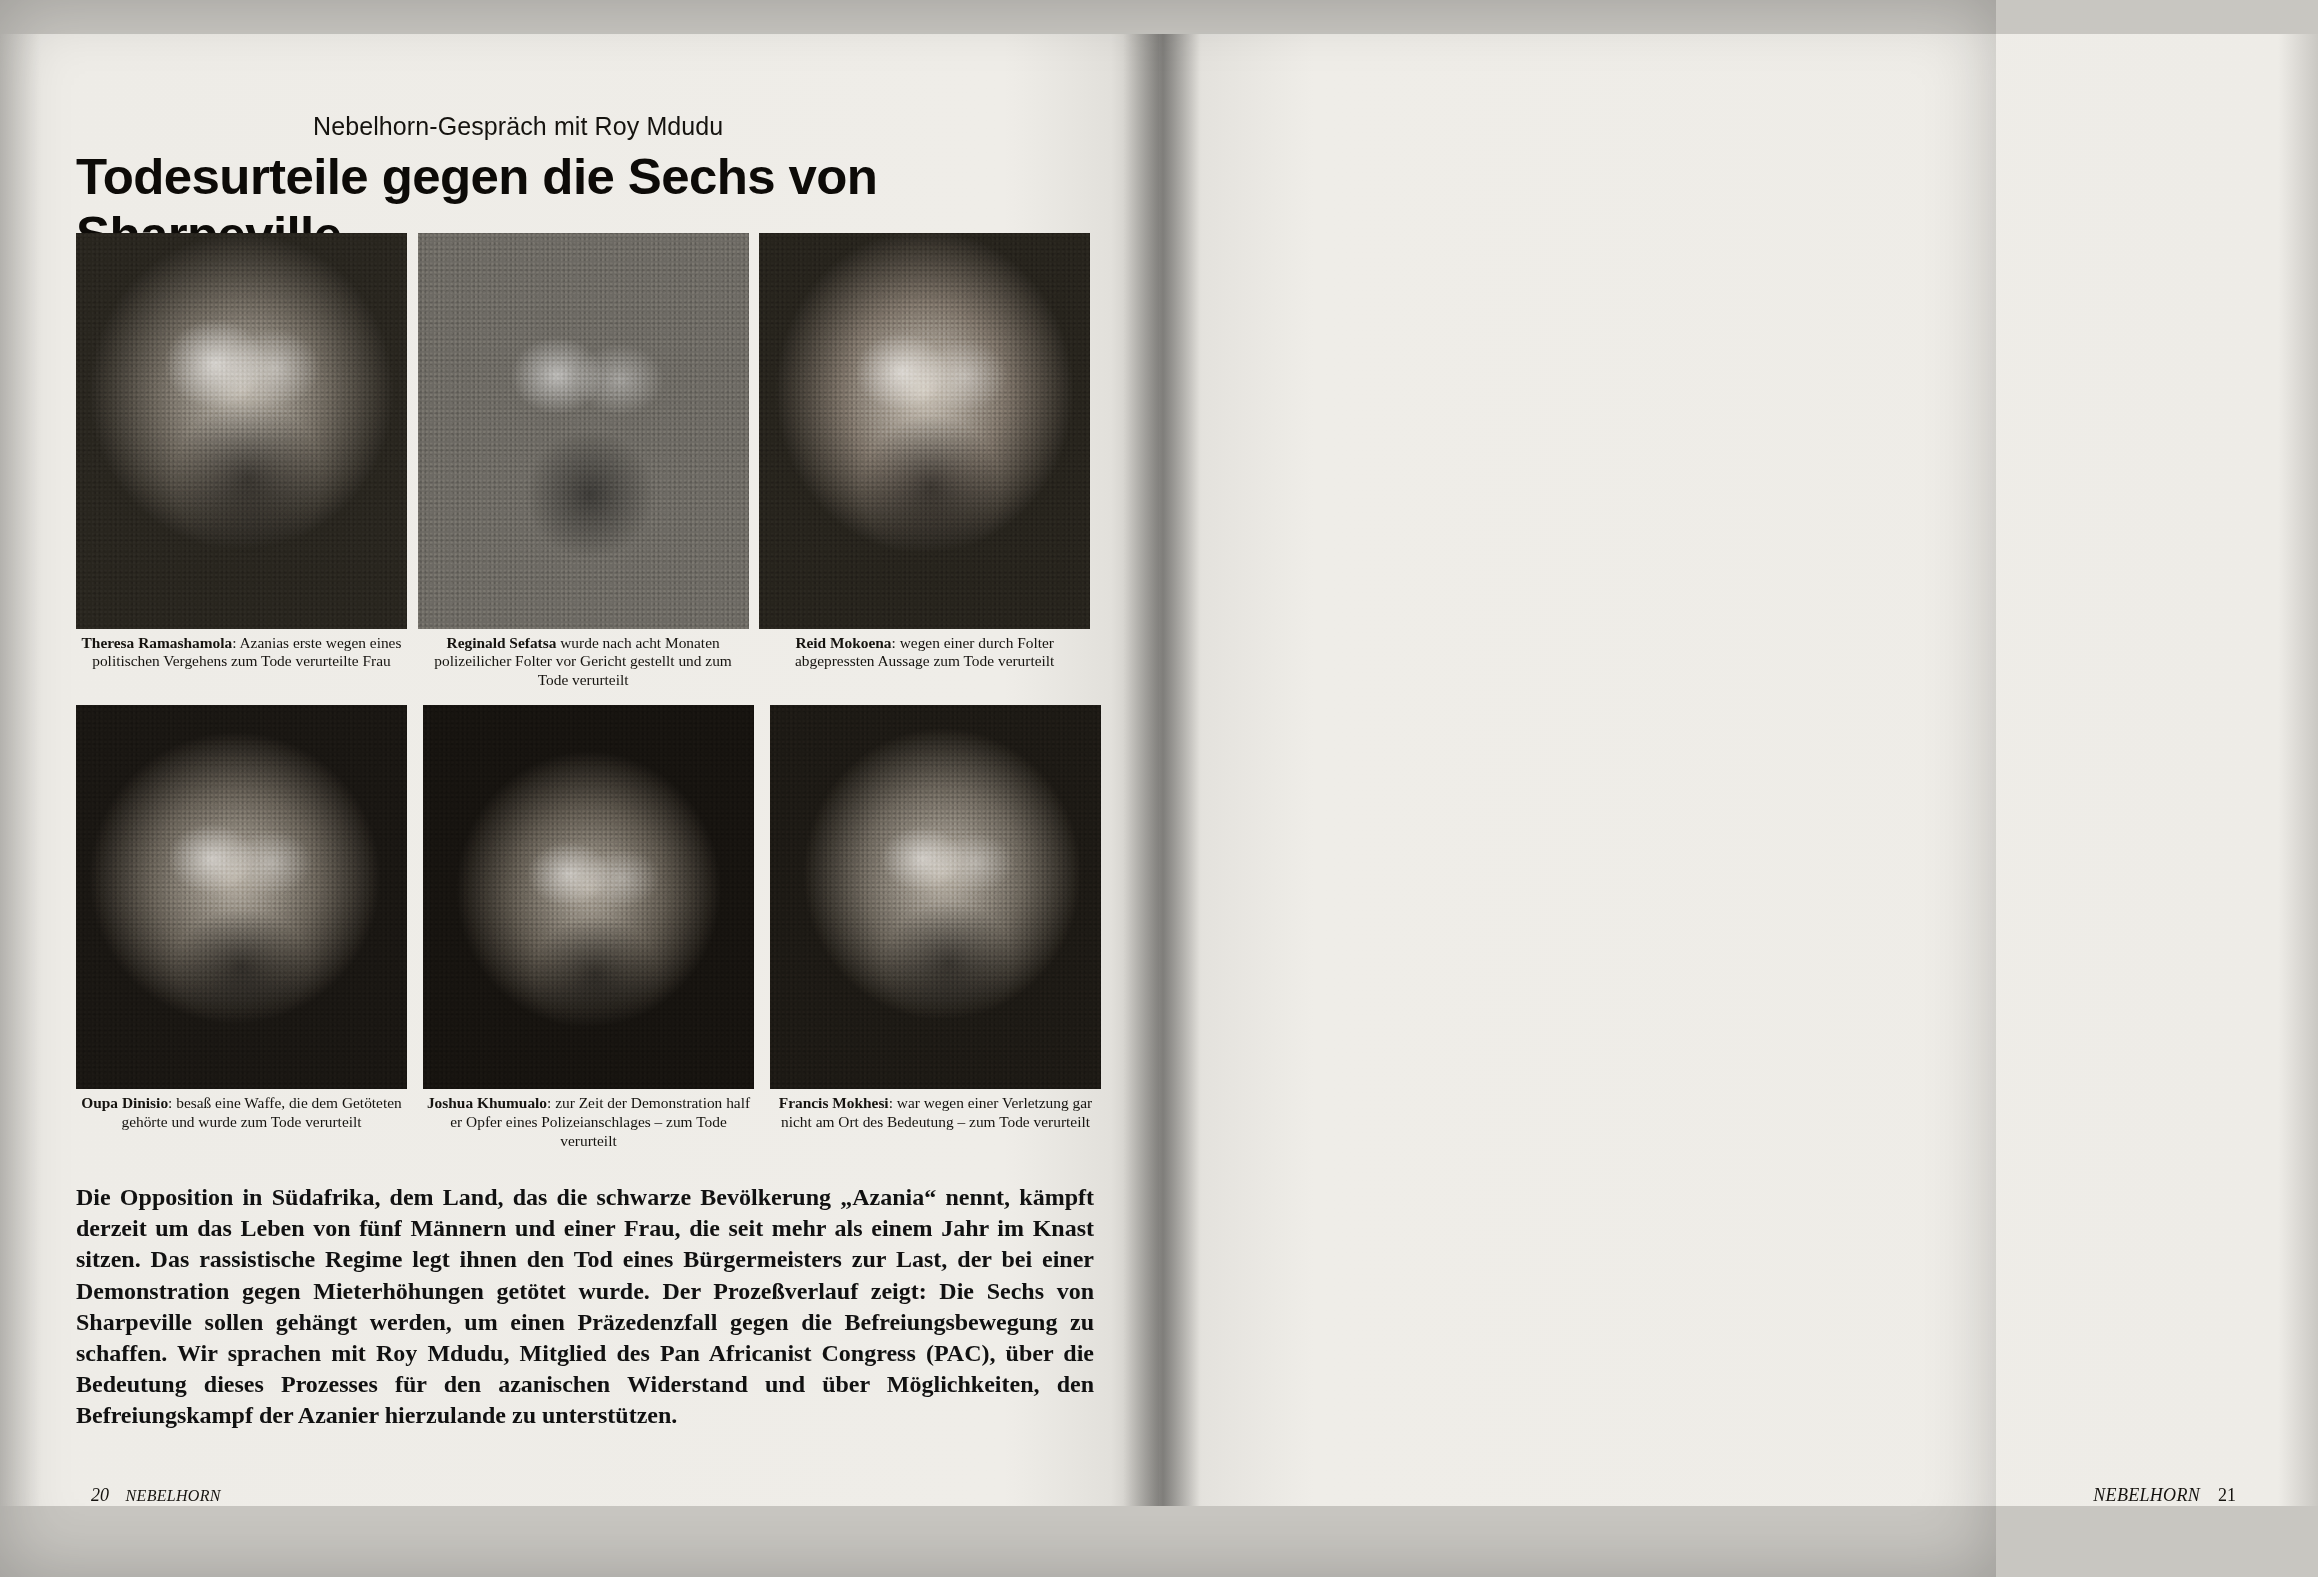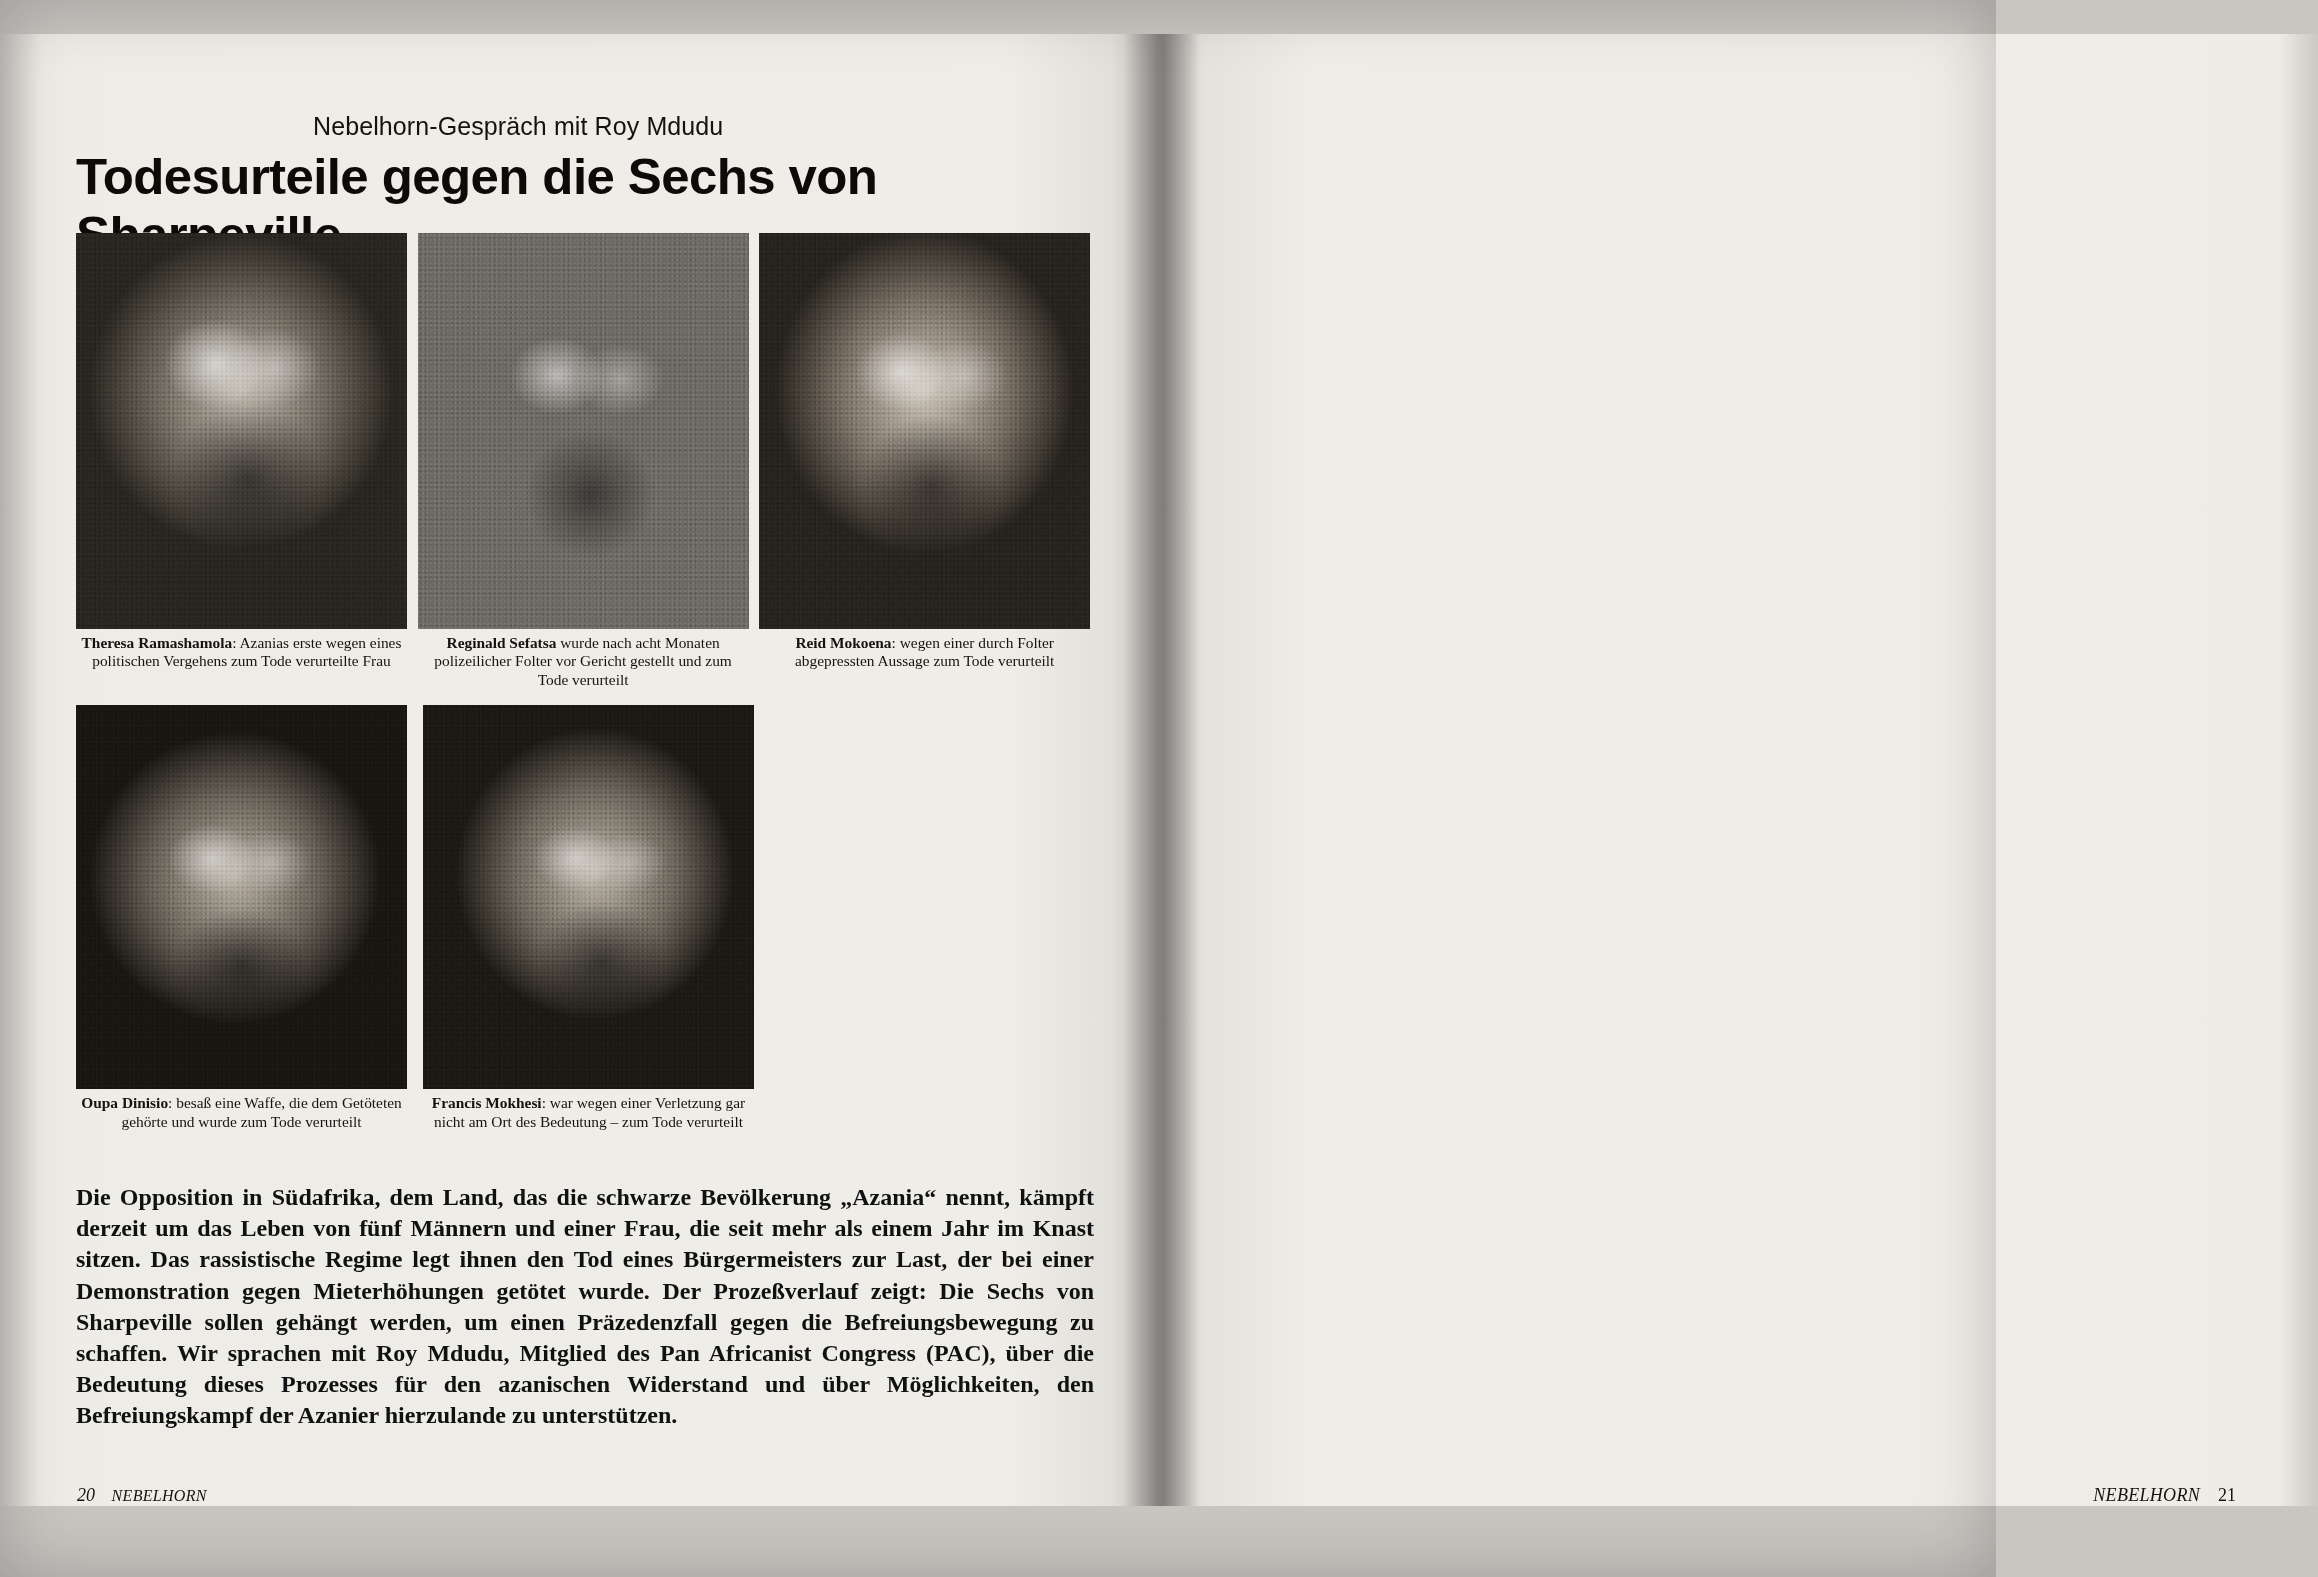--- a/index.html
+++ b/index.html
@@ -36,21 +36,21 @@
   .photo{width:331px;height:396px;background:#6d6a64;position:relative;overflow:hidden;
     filter:contrast(1.05);}
   .photo.small{height:384px;}
   .cap{font-size:15.4px;line-height:1.22;color:#15130f;text-align:center;padding:4.7px 3.5px 0 3.5px;}
   .cap b{font-weight:bold;}
 
   .lede{position:absolute;left:76px;top:1182px;width:1018px;
     font-size:24px;line-height:1.30;color:#111;text-align:justify;font-weight:bold;}
 
   .folio-l{position:absolute;left:77px;bottom:71px;font-size:18px;color:#15130f;font-style:italic;}
-  .folio-l .num{font-family:"Liberation Serif",serif;font-style:italic;margin-right:16.6px;}
+  .folio-l .num{font-family:"Liberation Serif",serif;font-style:italic;margin-right:16.6px;margin-left:14px;}
   .folio-l .mag{font-variant:small-caps;letter-spacing:0.3px;font-style:italic;font-size:16px;}
 
   .folio-r{position:absolute;right:83px;bottom:71px;font-size:18px;color:#15130f;}
   .folio-r .mag{font-variant:small-caps;letter-spacing:0.3px;font-style:italic;margin-right:18px;}
   .folio-r .num{}
   .grain{position:absolute;inset:-10%;
     background-image:
       radial-gradient(circle at 20% 30%, rgba(255,255,255,.25) 0 1.2px, rgba(0,0,0,0) 1.8px),
       radial-gradient(circle at 70% 60%, rgba(0,0,0,.25) 0 1.2px, rgba(0,0,0,0) 1.8px);
     background-size:4.1px 4.1px, 5.3px 5.3px;opacity:.55;mix-blend-mode:overlay;}
@@ -98,20 +98,27 @@
       <div class="prow" style="margin-top:15.4px;gap:16px;">
 
         <div class="pcell">
           <div class="photo small" style="background:radial-gradient(ellipse 44% 38% at 48% 45%, #b2aba0 0%, #655f56 58%, #1e1b17 100%), linear-gradient(140deg,#4a453c,#16130f);">
             <div class="bgwash" style="background:radial-gradient(ellipse 19% 13% at 41% 40%, rgba(255,255,255,.48), rgba(255,255,255,0) 70%),radial-gradient(ellipse 18% 12% at 59% 41%, rgba(255,255,255,.3), rgba(255,255,255,0) 70%),radial-gradient(ellipse 27% 20% at 50% 68%, rgba(0,0,0,.45), rgba(0,0,0,0) 75%);"></div>
             <div class="grain"></div>
           </div>
           <div class="cap"><b>Oupa Dinisio</b><span>: besaß eine Waffe, die dem Getöteten gehörte und wurde zum Tode verurteilt</span></div>
         </div>
 
+        <div class="pcell">
+          <div class="photo small" style="background:radial-gradient(ellipse 40% 36% at 50% 48%, #a8a196 0%, #5e584f 58%, #1b1814 100%), linear-gradient(120deg,#6b655b,#1a1713);">
+            <div class="bgwash" style="background:radial-gradient(ellipse 18% 12% at 44% 44%, rgba(255,255,255,.45), rgba(255,255,255,0) 70%),radial-gradient(ellipse 17% 11% at 60% 45%, rgba(255,255,255,.28), rgba(255,255,255,0) 70%),radial-gradient(ellipse 25% 20% at 52% 70%, rgba(0,0,0,.42), rgba(0,0,0,0) 75%);"></div>
+            <div class="grain"></div>
+          </div>
+          <div class="cap"><b>Joshua Khumualo</b><span>: zur Zeit der Demonstration half er Opfer eines Polizeianschlages – zum Tode verurteilt</span></div>
+        </div>
 
         <div class="pcell">
           <div class="photo small" style="background:radial-gradient(ellipse 42% 38% at 52% 44%, #b6afa4 0%, #6a645b 58%, #211e19 100%), linear-gradient(200deg,#8f897f,#221f1a);">
             <div class="bgwash" style="background:radial-gradient(ellipse 18% 12% at 46% 40%, rgba(255,255,255,.45), rgba(255,255,255,0) 70%),radial-gradient(ellipse 17% 11% at 62% 41%, rgba(255,255,255,.28), rgba(255,255,255,0) 70%),radial-gradient(ellipse 26% 21% at 54% 67%, rgba(0,0,0,.42), rgba(0,0,0,0) 75%);"></div>
             <div class="grain"></div>
           </div>
           <div class="cap"><b>Francis Mokhesi</b><span>: war wegen einer Verletzung gar nicht am Ort des Bedeutung – zum Tode verurteilt</span></div>
         </div>
       </div>
     </div>

